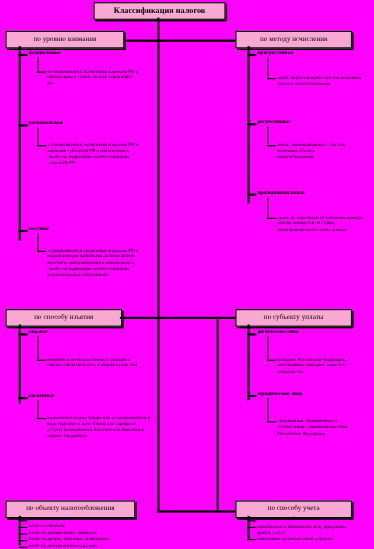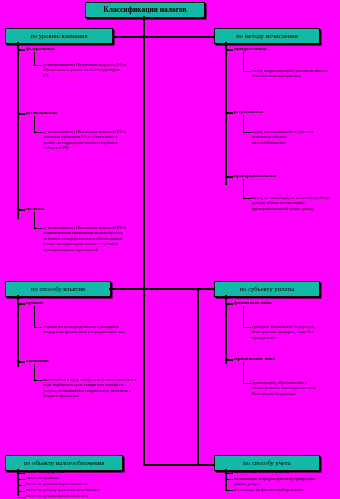--- a/index.html
+++ b/index.html
@@ -18,21 +18,21 @@
   .canvas {
     position: absolute;
     left: 0; top: 0;
     width: 340px;
     height: 499px;
   }
 
   
   .box {
     position: absolute;
-    background: #14b8a6;
+    background: #f9a8d4;
     border: 1px solid #000000;
     box-shadow: 1.5px 1.5px 0 #000000;
     text-align: center;
     color: #000000;
     font-family: "Liberation Serif", serif;
     line-height: 1;
     white-space: nowrap;
     overflow: hidden;
     display: flex;
     align-items: center;

